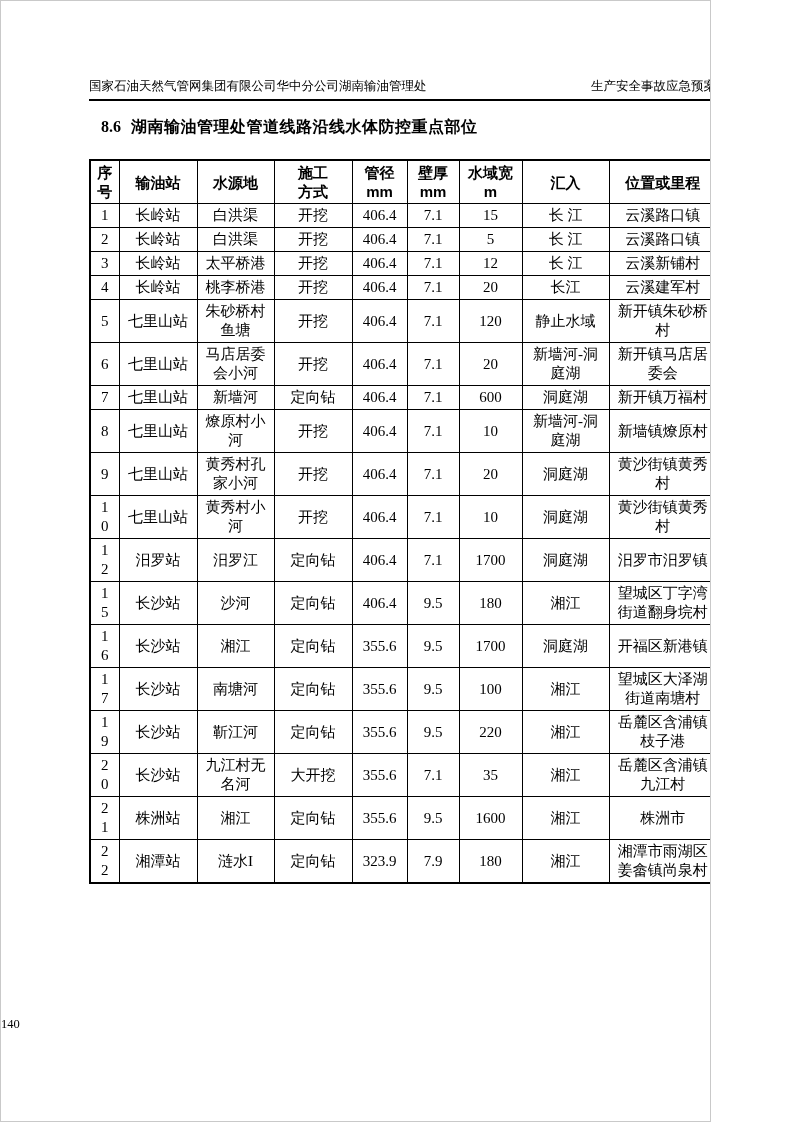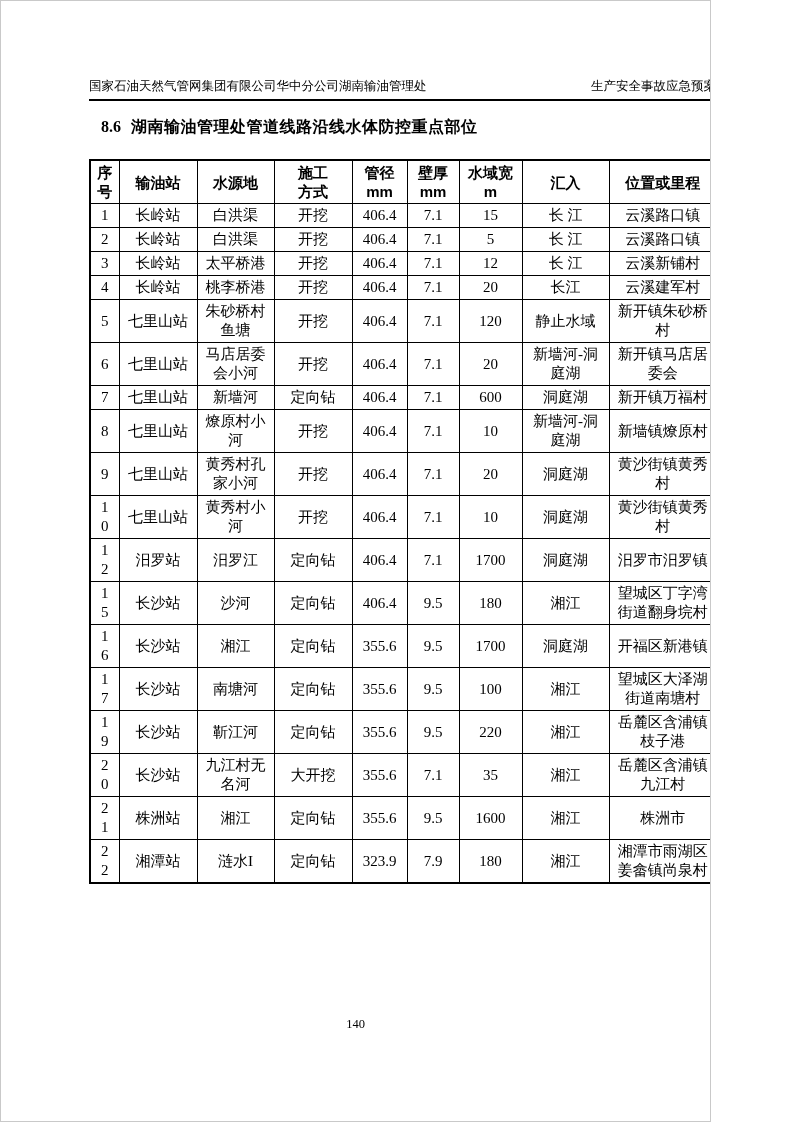--- a/index.html
+++ b/index.html
@@ -55,21 +55,21 @@
     font-weight:bold;
     white-space:pre-line;
     word-break:keep-all;
     padding:2px 2px;
   }
   table.main td.c-src, table.main td.c-dest, table.main td.c-loc{
     padding:2px 7px;
   }
   .page-number{
     position:absolute;left:0;top:1016px;width:100%;
-    text-align:center;font-size:12.5px;
+    font-size:12.5px;
   }
 </style>
 </head>
 <body>
 
 <div class="page">
 
   <div class="doc-header">
     <span>国家石油天然气管网集团有限公司华中分公司湖南输油管理处</span>
     <span>生产安全事故应急预案</span>

